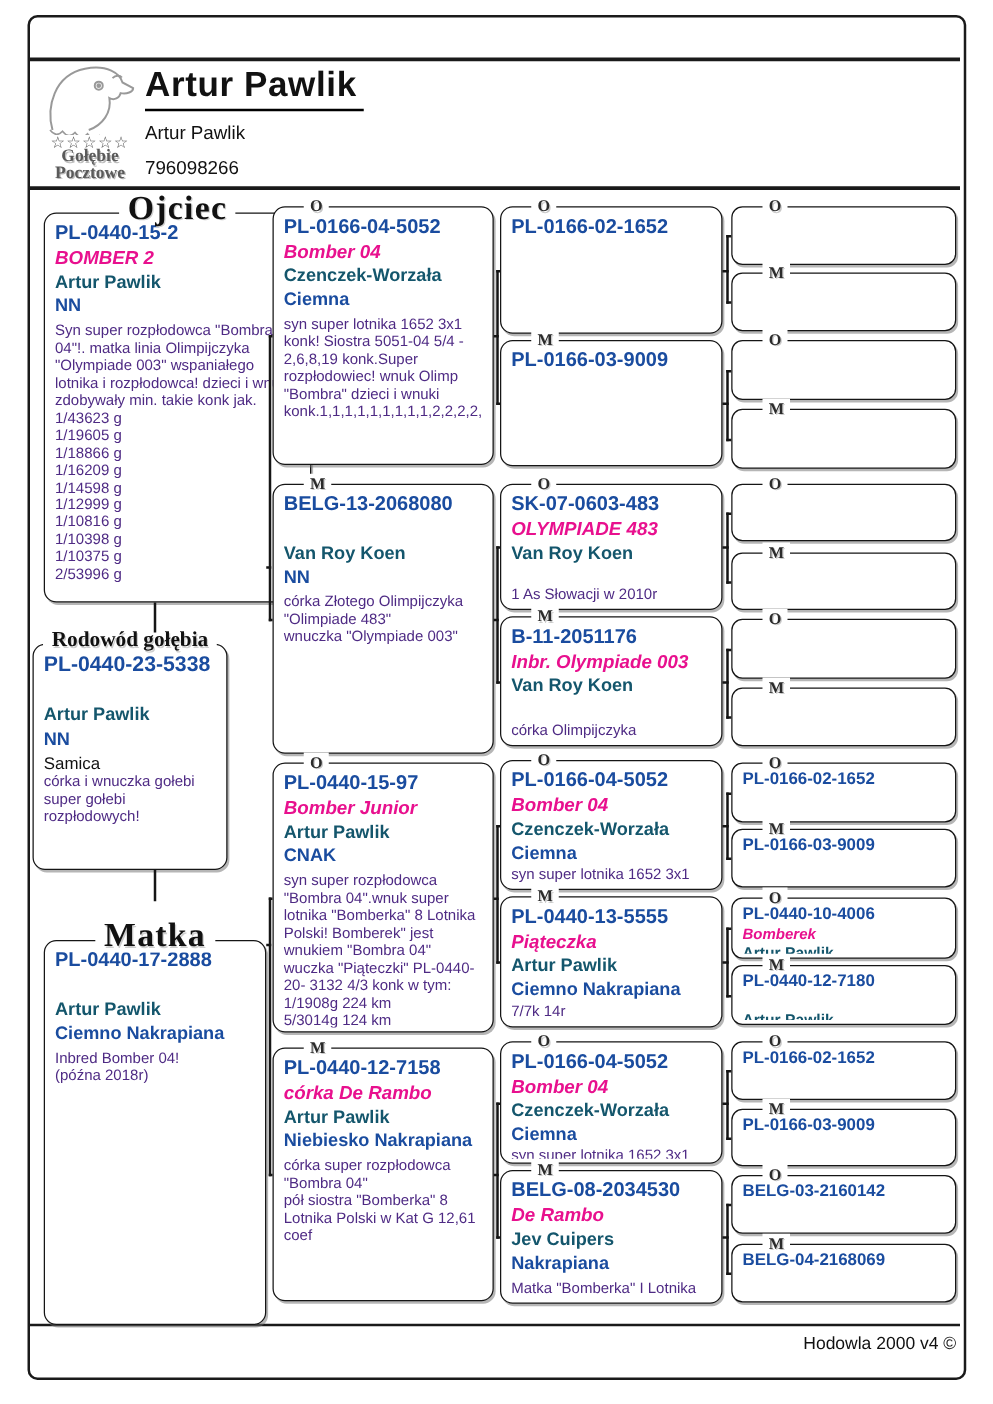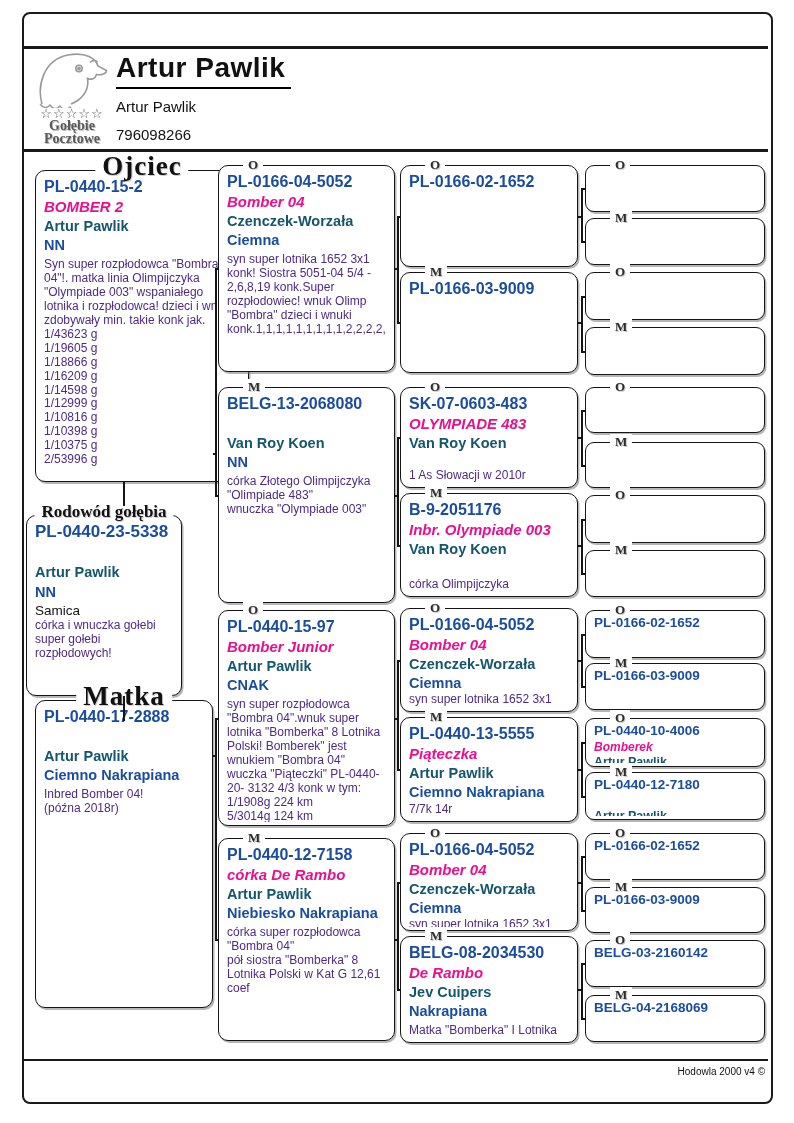--- a/index.html
+++ b/index.html
@@ -50,21 +50,21 @@
   .sex{color:#111;font-size:13.5px;line-height:1.3;}
   .pdesc{color:var(--purple);font-size:12px;line-height:1.16;white-space:pre-line;margin-top:3px;}
   .col3 .pdesc{margin-top:auto;margin-bottom:1px;}
   .col4{padding:3px 8px;border-radius:9px;}
   .col4 .ring{font-size:13.5px;line-height:1.3;}
   .col4 .pname{font-size:12px;line-height:1.25;min-height:15px;}
   .col4 .owner{font-size:12.5px;line-height:1.25;}
 
   .conn{position:absolute;background:var(--ink);}
 
-  .footer-credit{position:absolute;right:29px;top:1066px;font-size:10px;color:#111;margin-left:14px;}
+  .footer-credit{position:absolute;right:29px;top:1066px;font-size:14px;color:#111;margin-left:14px;}
 </style>
 </head>
 <body>
 
 <div class="page" id="stage">
   <div class="outer-frame"></div>
   <div class="hline hline-top"></div>
   <div class="hline hline-mid"></div>
   <div class="hline hline-foot"></div>
 
@@ -113,21 +113,21 @@
     <div class="pbox-inner">
       <div class="ring xl">PL-0440-23-5338</div>
       <div class="pname"></div>
       <div class="owner">Artur Pawlik</div>
       <div class="pcolor">NN</div>
       <div class="sex">Samica</div>
       <div class="pdesc" style="margin-top:0">córka i wnuczka gołebi super gołebi rozpłodowych!</div>
     </div>
   </div>
 
-  <div class="pbox col1" style="left:35px;top:700px;width:178px;height:308px">
+  <div class="pbox col1" style="left:35px;top:752px;width:178px;height:308px">
     <span class="section-label big">Matka</span>
     <div class="pbox-inner">
       <div class="ring">PL-0440-17-2888</div>
       <div class="pname"></div>
       <div class="owner">Artur Pawlik</div>
       <div class="pcolor">Ciemno Nakrapiana</div>
       <div class="pdesc">Inbred Bomber 04!
 (późna 2018r)</div>
     </div>
   </div>
@@ -194,21 +194,21 @@
       <div class="pbox-inner">
         <div class="ring">SK-07-0603-483</div>
         <div class="pname">OLYMPIADE 483</div>
         <div class="owner">Van Roy Koen</div>
         <div class="pdesc">1 As Słowacji w 2010r</div>
       </div>
     </div>
     <div class="pbox col3" style="left: 400px; top: 493px; width: 178px; height: 104px;">
       <span class="om-label">M</span>
       <div class="pbox-inner">
-        <div class="ring">B-9-2051176</div>
+        <div class="ring">B-11-2051176</div>
         <div class="pname">Inbr. Olympiade 003</div>
         <div class="owner">Van Roy Koen</div>
         <div class="pdesc">córka Olimpijczyka</div>
       </div>
     </div>
     <div class="pbox col3" style="left: 400px; top: 608px; width: 178px; height: 104px;">
       <span class="om-label">O</span>
       <div class="pbox-inner">
         <div class="ring">PL-0166-04-5052</div>
         <div class="pname">Bomber 04</div>

